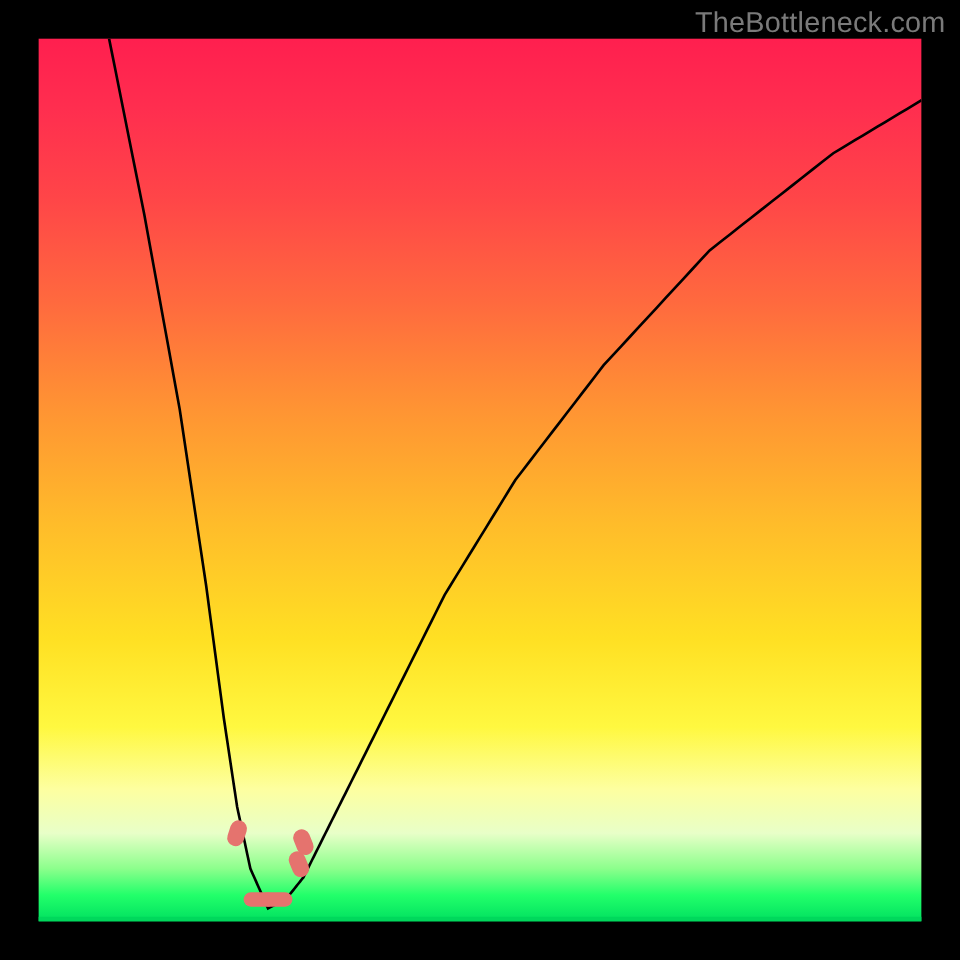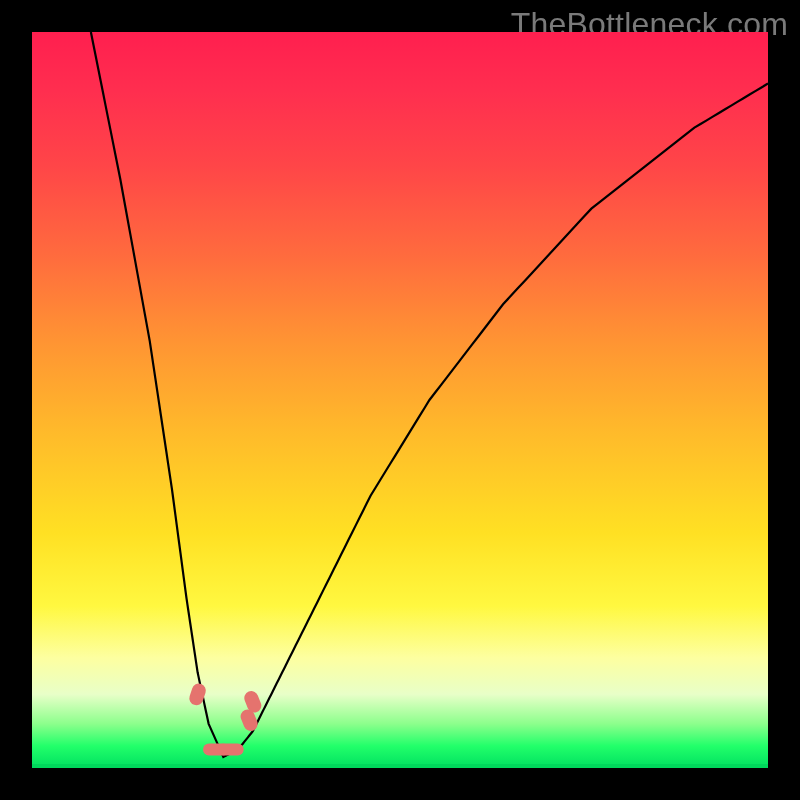--- a/index.html
+++ b/index.html
@@ -54,21 +54,21 @@
     right: 0;
     bottom: 0;
     height: 4px;
     background: #00d85c;
   }
   .watermark {
     position: absolute;
     top: 6px;
     right: 12px;
     color: #7a7a7a;
-    font-size: 32px;
+    font-size: 24px;
     font-weight: 400;
     letter-spacing: 0.2px;
     user-select: none;
   }
   svg.curve {
     position: absolute;
     inset: 0;
     width: 100%;
     height: 100%;
   }

